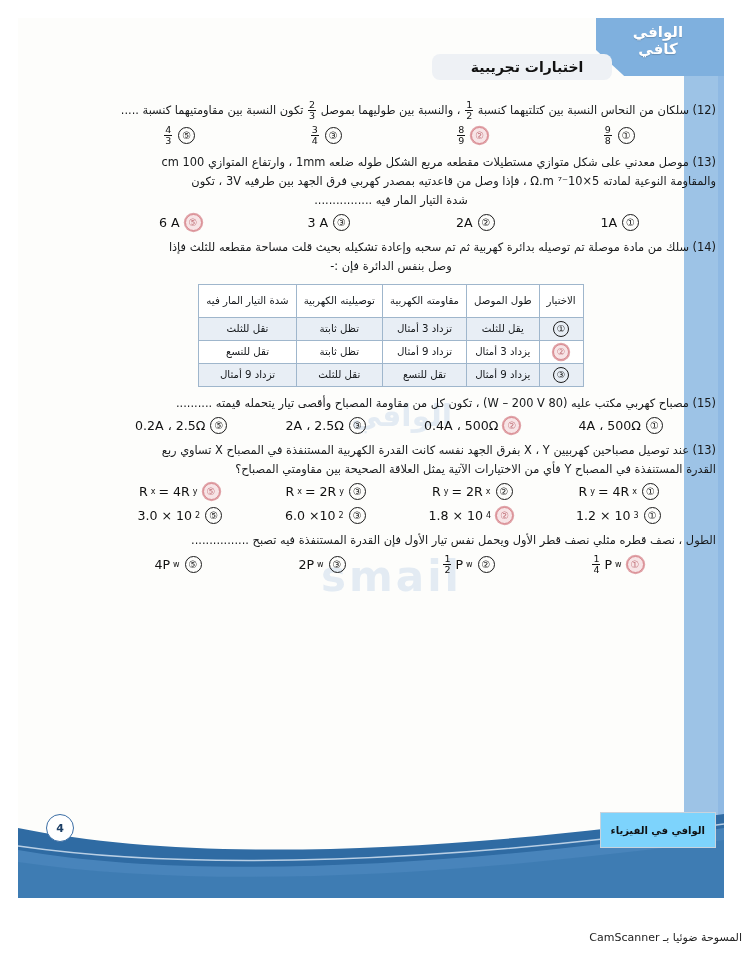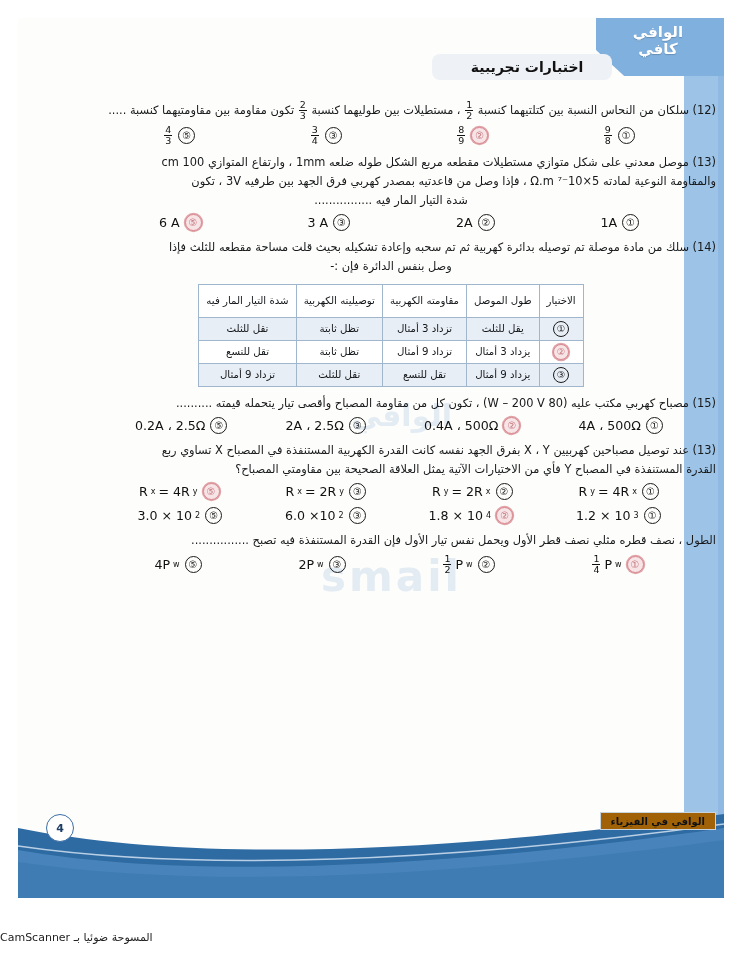--- a/index.html
+++ b/index.html
@@ -260,22 +260,22 @@
     bottom: 62px;
     width: 706px;
     height: 92px;
     overflow: hidden;
   }
   .footer svg { display: block; }
   .footer-tab {
     position: absolute;
     right: 8px;
     top: 6px;
-    height: 18px;
-    background: #a16207;
+    height: 36px;
+    background: #7dd3fc;
     border: 1px solid #c9d3dd;
     display: flex;
     align-items: center;
     padding: 0 10px;
     box-sizing: border-box;
     z-index: 3;
   }
   .footer-tab span {
     font-size: 10px;
     font-weight: bold;
@@ -294,23 +294,23 @@
     align-items: center;
     justify-content: center;
     font-size: 11px;
     font-weight: bold;
     color: #1d3f66;
     z-index: 4;
   }
   .scan-note {
     position: absolute;
     left: 0;
-    right: 8px;
+    right: 0;
     bottom: 16px;
-    text-align: left;
+    text-align: right;
     font-size: 11px;
     color: #222;
     direction: rtl;
   }
   .scan-note .cs { direction: ltr; unicode-bidi: isolate; }
 </style>
 </head>
 <body>
 
 <div class="page">
@@ -341,26 +341,26 @@
   <div class="content">
 
     <div class="q">
       <div class="q-text">
         <span class="num">(12)</span>
         <span>سلكان من النحاس النسبة بين كتلتيهما كنسبة</span>
         <span class="frac">
           <span class="nume">1</span>
           <span class="den">2</span>
         </span>
-        <span>، مستطيلات بين طوليهما كنسبة</span>
+        <span>، والنسبة بين طوليهما بموصل</span>
         <span class="frac">
           <span class="nume">2</span>
           <span class="den">3</span>
         </span>
-        <span>تكون مقاومة بين مقاومتيهما كنسبة .....</span>
+        <span>تكون النسبة بين مقاومتيهما كنسبة .....</span>
       </div>
       <div class="opts">
         <div class="opt">
           <span class="marker">①</span>
           <span class="opt-val">
             <span class="frac">
               <span class="nume">9</span>
               <span class="den">8</span>
             </span>
           </span>

